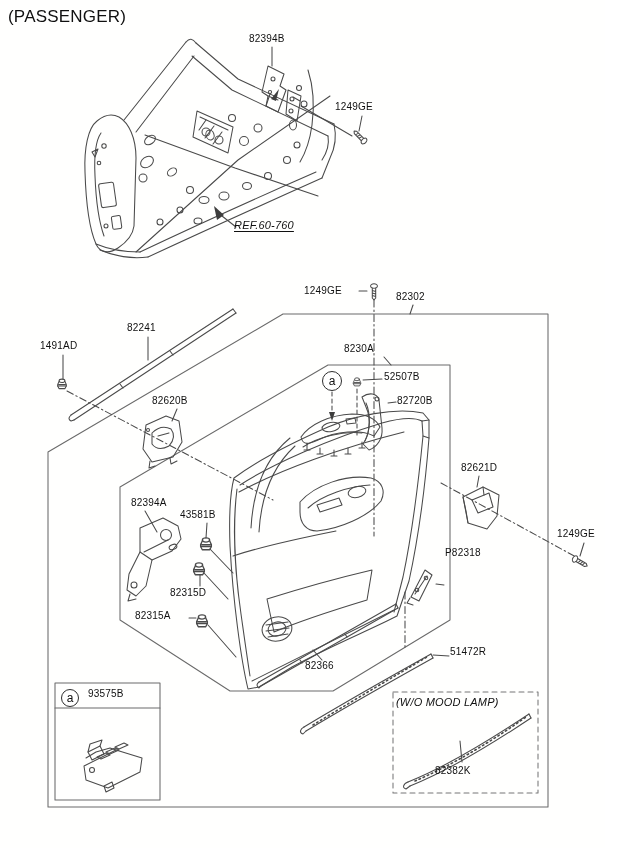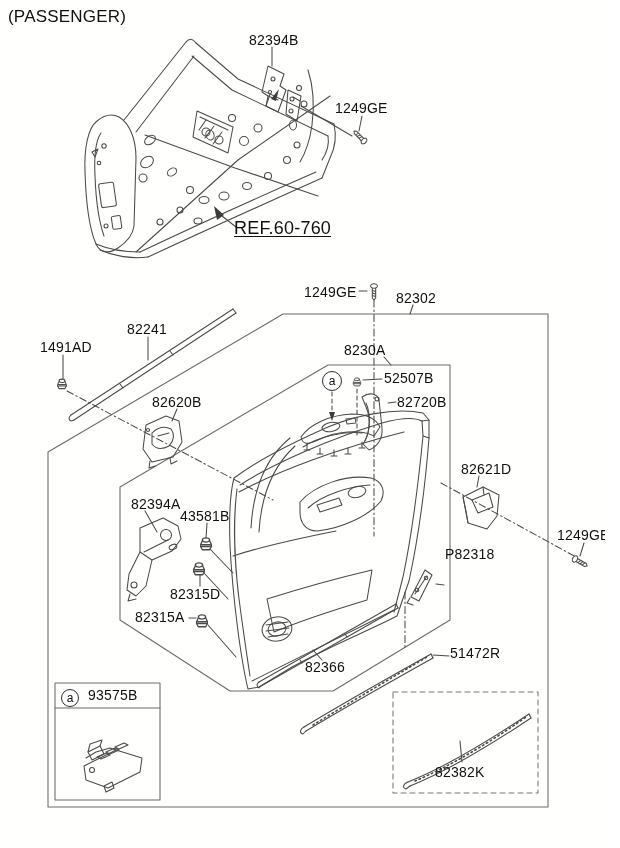--- a/index.html
+++ b/index.html
@@ -7,23 +7,23 @@
          font-family:"Liberation Sans",sans-serif;}
   .stage svg{position:absolute;left:0;top:0;}
   #art path,#art line,#art rect,#art ellipse,#art circle,#art use,#art polyline{
       fill:none;stroke:#4a4a4a;stroke-width:1.05;stroke-linecap:round;stroke-linejoin:round;}
   #art .frame{stroke:#6a6a6a;}
   #art .fillk{fill:#3d3d3d;stroke:none;}
   #art .dashdot{stroke-dasharray:7 3 1.5 3;}
   #art .dash{stroke-dasharray:4 3;}
   #art .dotted{stroke-dasharray:1.5 3;stroke-width:1.6;}
   #art .boxdash{stroke-dasharray:5 4;stroke:#777;}
-  .lbl{position:absolute;font-size:14px;color:#101010;white-space:nowrap;letter-spacing:.2px;line-height:1.1;}
+  .lbl{position:absolute;font-size:10px;color:#101010;white-space:nowrap;letter-spacing:.2px;line-height:1.1;}
   .lbl.big{font-size:17px;}
-  .lbl.med{font-size:18px;}
+  .lbl.med{font-size:11px;font-style:italic;}
   .lbl.ul{text-decoration:underline;text-underline-offset:2px;}
   .marker{position:absolute;border:1.4px solid #2e2e2e;border-radius:50%;
           display:flex;align-items:center;justify-content:center;
           font-size:12px;color:#101010;background:#fff;box-sizing:border-box;}
 </style>
 </head>
 <body>
 
 <div class="stage">
 
@@ -296,18 +296,19 @@
 <div class="lbl" style="left:461px;top:462px">82621D</div>
 <div class="lbl" style="left:557px;top:528px">1249GE</div>
 <div class="lbl" style="left:445px;top:547px">P82318</div>
 <div class="lbl" style="left:131px;top:497px">82394A</div>
 <div class="lbl" style="left:180px;top:509px">43581B</div>
 <div class="lbl" style="left:170px;top:587px">82315D</div>
 <div class="lbl" style="left:135px;top:610px">82315A</div>
 <div class="lbl" style="left:305px;top:660px">82366</div>
 <div class="lbl" style="left:450px;top:646px">51472R</div>
 <div class="lbl" style="left:88px;top:688px">93575B</div>
+<div class="lbl med" style="left:396px;top:696px">(W/O MOOD LAMP)</div>
 <div class="lbl" style="left:435px;top:765px">82382K</div>
 
 <div class="marker" style="left:322px;top:371px;width:20px;height:20px">a</div>
 <div class="marker" style="left:61px;top:689px;width:18px;height:18px">a</div>
 
 </div>
 
 </body></html>

